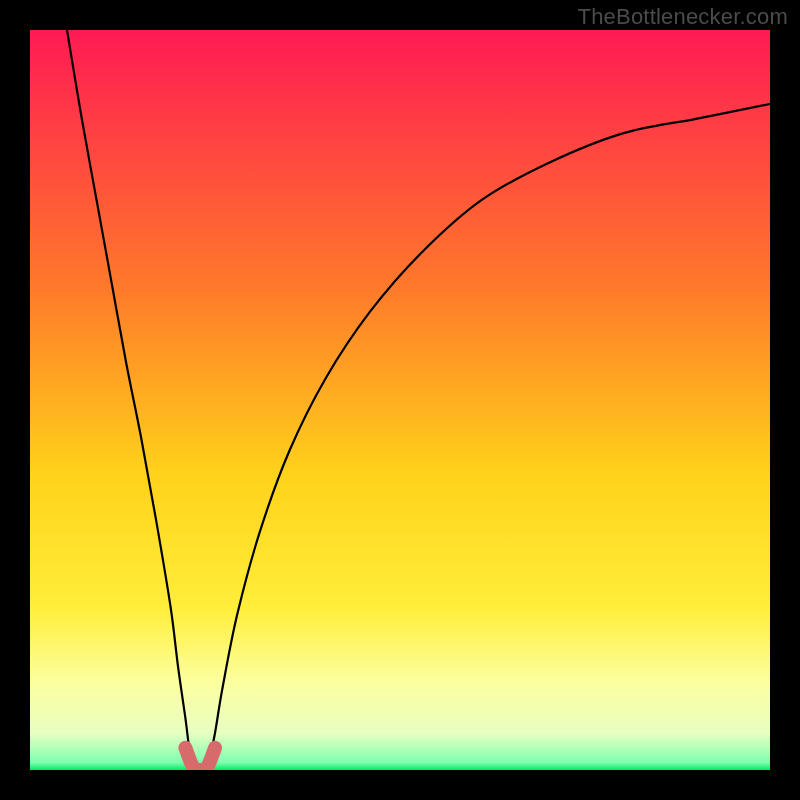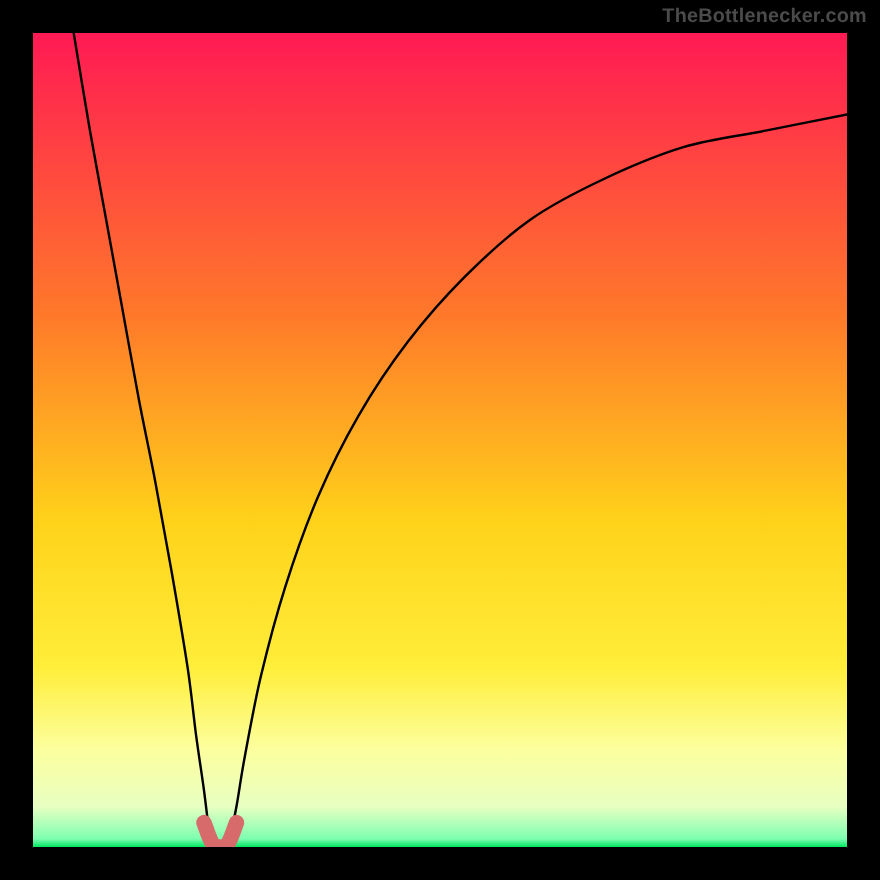--- a/index.html
+++ b/index.html
@@ -31,22 +31,22 @@
   }
   .curves {
     position: absolute;
     inset: 0;
   }
   .watermark {
     position: absolute;
     top: 4px;
     right: 12px;
     color: #4b4b4b;
-    font-size: 18px;
-    font-weight: 700;
+    font-size: 22px;
+    font-weight: 400;
     letter-spacing: 0.2px;
   }
 </style>
 </head>
 <body>
 <div class="outer">
 
   <div class="plot">
     <svg class="gradient" viewBox="0 0 740 740" preserveAspectRatio="none">
       <defs>

